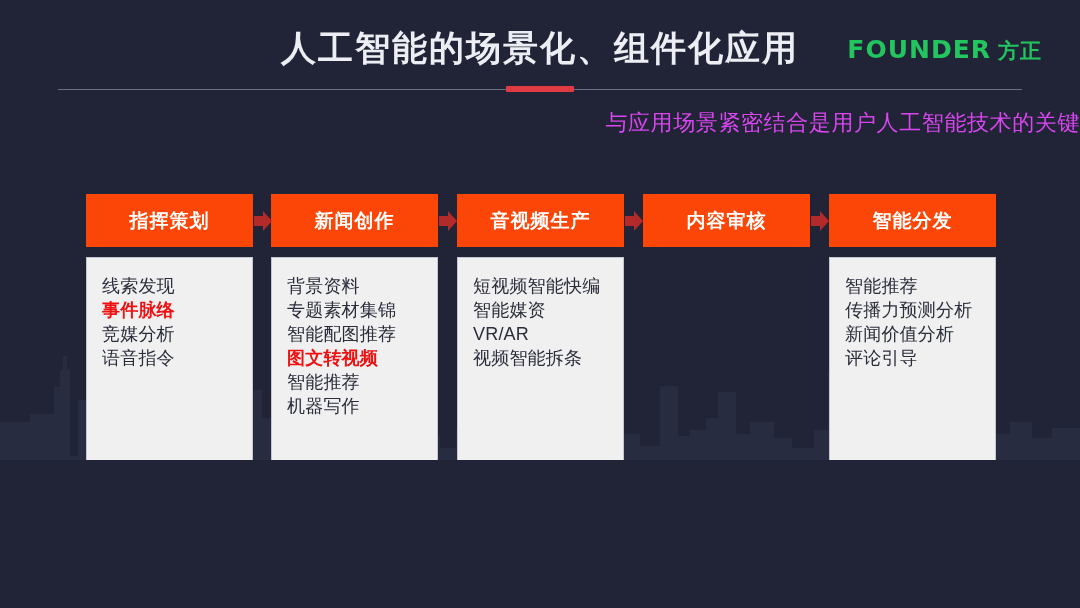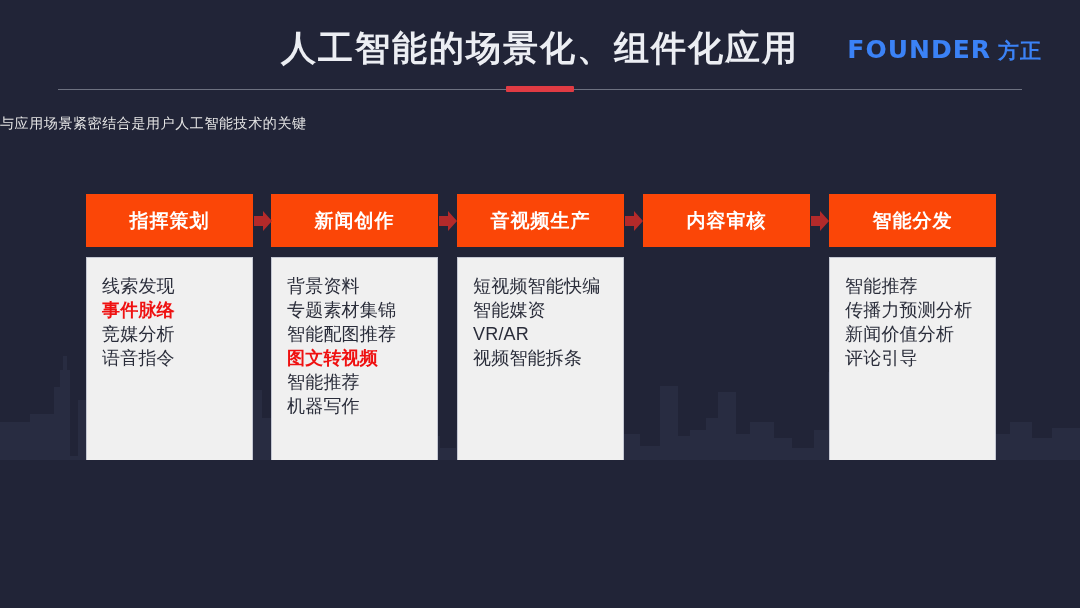--- a/index.html
+++ b/index.html
@@ -52,21 +52,21 @@
     font-size: 35px;
     font-weight: bold;
     letter-spacing: 2px;
     line-height: 44px;
     white-space: nowrap;
   }
   .logo {
     position: absolute;
     top: 34px;
     right: 38px;
-    color: #3b82f6;
+    color: #22c55e;
     font-size: 25px;
     font-weight: bold;
     letter-spacing: 0.5px;
     white-space: nowrap;
     line-height: 30px;
   }
   .logo .logo-latin {
     font-family: "DejaVu Sans", sans-serif;
     font-weight: bold;
     letter-spacing: 1px;
@@ -93,23 +93,23 @@
     height: 6px;
     background: #e03b43;
     border-radius: 1px;
   }
 
   .subtitle {
     position: absolute;
     top: 110px;
     left: 0;
     width: 1080px;
-    text-align: left;
-    color: #e5e5e5;
-    font-size: 14px;
+    text-align: right;
+    color: #d946ef;
+    font-size: 22px;
     line-height: 26px;
     letter-spacing: 0.6px;
     white-space: nowrap;
   }
 
   
   .columns {
     position: absolute;
     top: 194px;
     left: 86px;

